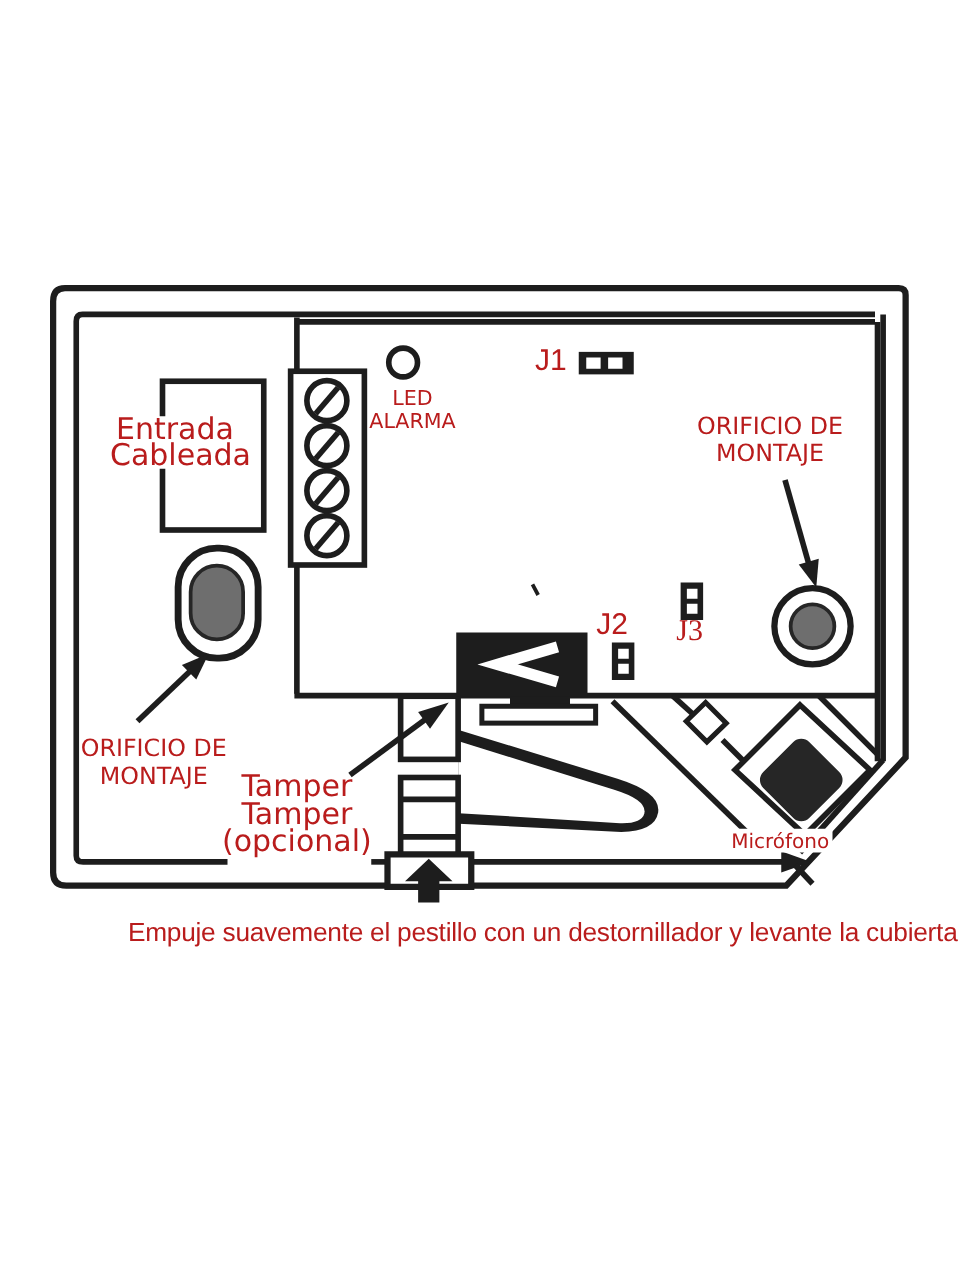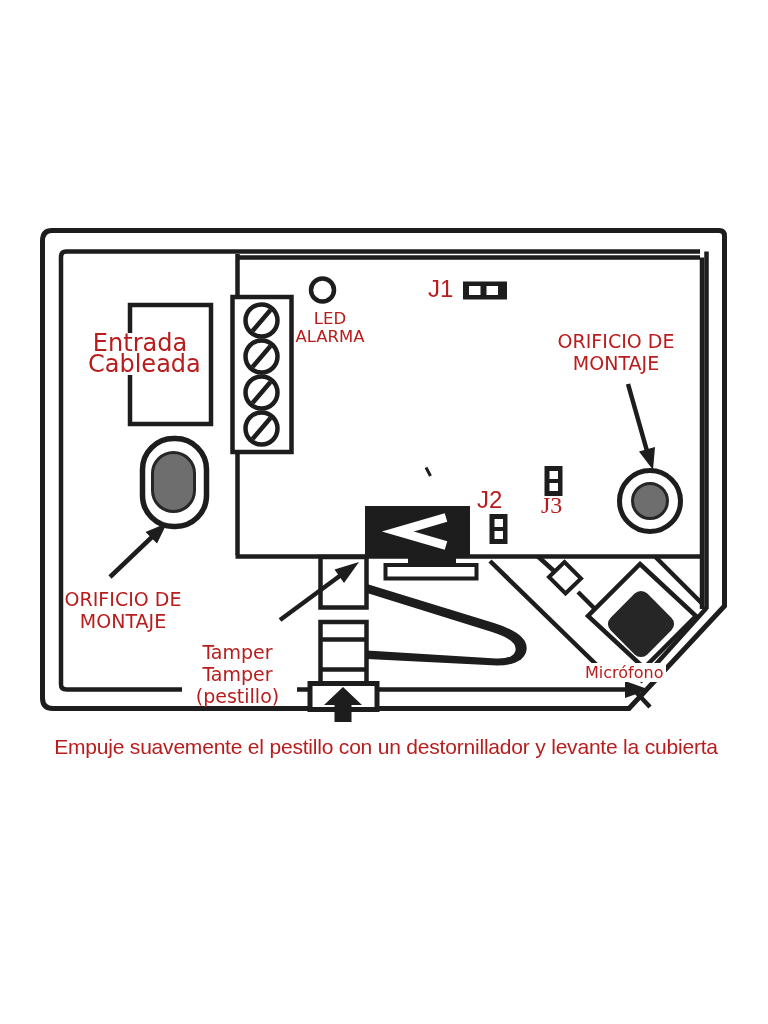--- a/index.html
+++ b/index.html
@@ -10,23 +10,23 @@
   .art{position:absolute;left:0;top:0;}
   .lbl{position:absolute;text-align:center;color:#b91c1c;}
   .lbl span{display:block;}
   #lbl-entrada{left:88px;top:333px;width:104px;font-size:24px;line-height:21px;background:#ffffff;}
   #lbl-led{left:292px;top:310px;width:76px;font-size:16.5px;line-height:17.5px;}
   #lbl-j1{left:428px;top:275px;font-size:24px;font-family:"Liberation Sans",sans-serif;}
   #lbl-j2{left:477px;top:486px;font-size:24px;font-family:"Liberation Sans",sans-serif;}
   #lbl-j3{left:541px;top:492px;font-size:24px;font-family:Liberation Serif, serif;}
   #lbl-orificio-right{left:541px;top:330px;width:150px;font-size:19px;line-height:22px;}
   #lbl-orificio-left{left:48px;top:588px;width:150px;font-size:19px;line-height:22px;}
-  #lbl-tamper{left:175px;top:618px;width:125px;font-size:19px;line-height:22px;margin-top:23px;}
+  #lbl-tamper{left:175px;top:618px;width:125px;font-size:24px;line-height:22px;}
   #lbl-mic{left:582px;top:663px;font-size:16px;background:#ffffff;padding:0 3px;}
-  #caption{left:6px;top:735px;width:760px;text-align:center;font-size:21px;letter-spacing:-0.2px;
+  #caption{left:6px;top:735px;width:760px;text-align:right;font-size:21px;letter-spacing:-0.2px;
            white-space:nowrap;font-family:"Liberation Sans",sans-serif;}
 </style>
 </head>
 <body>
 
 <div class="canvas">
 
   <svg class="art" width="768" height="1024" viewBox="0 0 768 1024">
     <g fill="none" stroke="#1d1d1d" stroke-width="4.5">
 
@@ -153,20 +153,20 @@
   </div>
 
   <div class="lbl" id="lbl-orificio-left">
     <span>ORIFICIO DE</span>
     <span>MONTAJE</span>
   </div>
 
   <div class="lbl" id="lbl-tamper">
     <span>Tamper</span>
     <span>Tamper</span>
-    <span>(pestillo)</span>
+    <span>(opcional)</span>
   </div>
 
   <div class="lbl" id="lbl-mic">Micrófono</div>
 
   <div class="lbl" id="caption">Empuje suavemente el pestillo con un destornillador y levante la cubierta</div>
 
 </div>
 
 </body></html>

